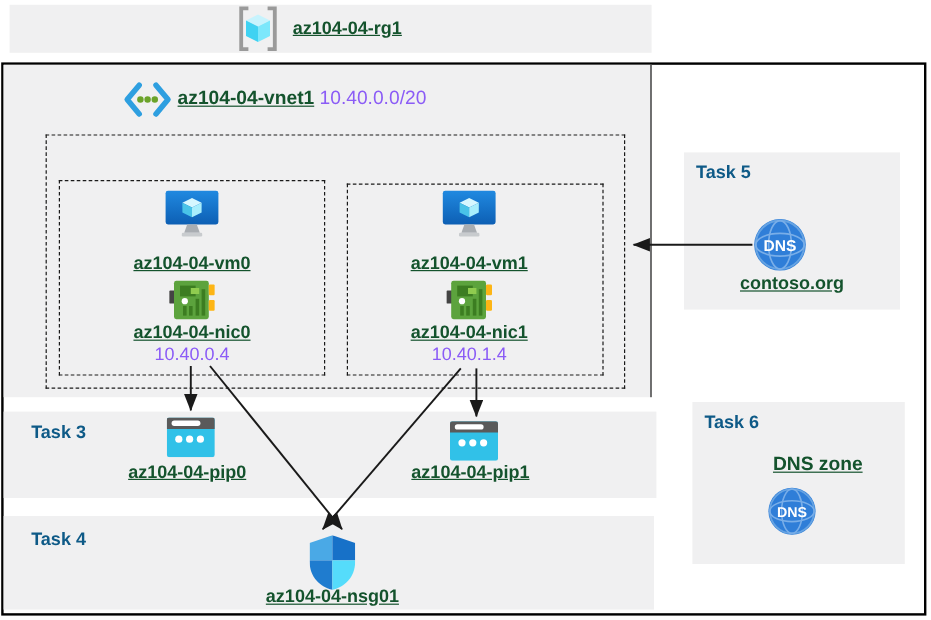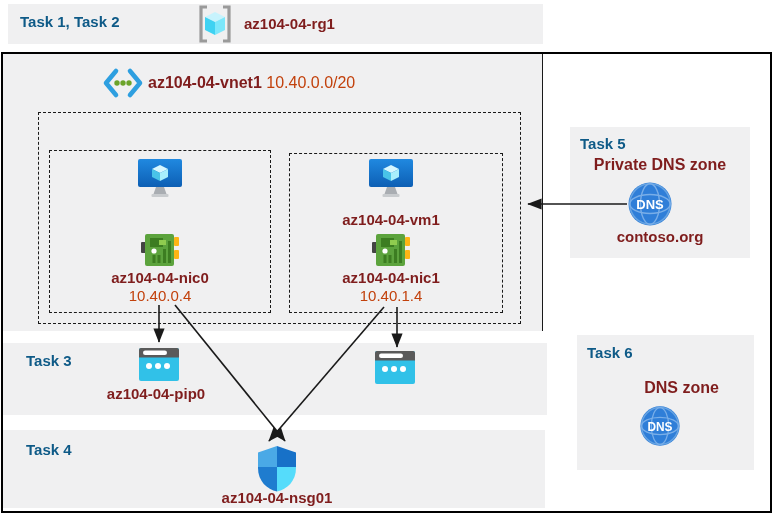--- a/index.html
+++ b/index.html
@@ -9,22 +9,22 @@
   }
   .abs{position:absolute;}
   .frame{
     position:absolute;left:1px;top:52px;width:771px;height:461px;
     border:2px solid #000;box-sizing:border-box;background:transparent;
   }
   .band{position:absolute;background:#f0f0f1;}
   .vnet-bg{border-right:1.5px solid #1a1a1a;box-sizing:border-box;}
   .dashed{position:absolute;border:1.2px dashed #1a1a1a;box-sizing:border-box;z-index:2;}
   .tlabel{font-weight:bold;font-size:15px;color:#0e5a87;white-space:nowrap;}
-  .ename{font-weight:bold;font-size:15px;color:#7f1d1d;white-space:nowrap;}
-  .plain{font-weight:normal;font-size:15px;color:#c2410c;white-space:nowrap;}
+  .ename{font-weight:bold;font-size:15px;color:#14532d;white-space:nowrap;text-decoration:underline;}
+  .plain{font-weight:normal;font-size:15px;color:#8b5cf6;white-space:nowrap;}
   .ctr{text-align:center;}
   .vnet-title{font-size:16px;}
   .arrows{position:absolute;left:0;top:0;z-index:4;pointer-events:none;}
   .icon{position:absolute;z-index:3;}
   svg text{font-family:"Liberation Sans", sans-serif;}
 </style>
 </head>
 <body>
 
 <div class="page">
@@ -43,21 +43,20 @@
 
   <div class="frame"></div>
 
   <div class="band" style="left:8px;top:4px;width:535px;height:40px;"></div>
   <div class="band vnet-bg" style="left:3px;top:54px;width:540px;height:277px;"></div>
   <div class="band" style="left:3px;top:343px;width:544px;height:72px;"></div>
   <div class="band" style="left:3px;top:430px;width:542px;height:78px;"></div>
   <div class="band" style="left:570px;top:127px;width:180px;height:131px;"></div>
   <div class="band" style="left:577px;top:335px;width:177px;height:135px;"></div>
 
-  <span class="abs tlabel" style="left:20px;top:13px;z-index:3;">Task 1, Task 2</span>
   <svg class="icon" style="left:195px;top:4px;" width="40" height="40" viewBox="0 0 40 40">
     <path d="M12 3 H6 V37 H12" stroke="#9a9a9a" stroke-width="3.2" fill="none"></path>
     <path d="M28 3 H34 V37 H28" stroke="#9a9a9a" stroke-width="3.2" fill="none"></path>
     <polygon points="20,8 30,13 20,18 10,13" fill="#c7f3fd"></polygon>
     <polygon points="10,13 10,26 20,31 20,18" fill="#3fd2f2"></polygon>
     <polygon points="30,13 30,26 20,31 20,18" fill="#7ce7fb"></polygon>
   </svg>
   <span class="abs ename" style="left:244px;top:15px;z-index:3;">az104-04-rg1</span>
 
   <svg class="icon" style="left:103px;top:67px;" width="40" height="32" viewBox="0 0 40 32">
@@ -78,20 +77,21 @@
 
 
   <svg class="icon" style="left:137px;top:158px;" width="46" height="42" viewBox="0 0 46 42">
     <rect x="1" y="1" width="44" height="28" rx="2" fill="url(#mon)"></rect>
     <polygon points="23,7 31,11 23,15 15,11" fill="#d6f7ff"></polygon>
     <polygon points="15,11 15,19 23,23 23,15" fill="#49c3e8"></polygon>
     <polygon points="31,11 31,19 23,23 23,15" fill="#a8eefc"></polygon>
     <polygon points="19,29 27,29 29.5,36 16.5,36" fill="#a9adb2"></polygon>
     <rect x="14.5" y="36" width="17" height="3" rx="1" fill="#c8cbce"></rect>
   </svg>
+  <div class="abs ename ctr" style="left:80px;top:211px;width:160px;z-index:3;">az104-04-vm0</div>
   <svg class="icon" style="left:141px;top:233px;" width="38" height="34" viewBox="0 0 38 34">
     <rect x="0" y="9" width="6" height="11" rx="1" fill="#444"></rect>
     <rect x="4" y="1" width="29" height="32" rx="2" fill="#5ca33d"></rect>
     <rect x="33" y="4" width="5" height="9" rx="1" fill="#fdb515"></rect>
     <rect x="33" y="17" width="5" height="9" rx="1" fill="#fdb515"></rect>
     <rect x="9" y="5" width="13" height="9" fill="#3c7d21"></rect>
     <rect x="18" y="7" width="7" height="5" fill="#8fcc4f"></rect>
     <circle cx="13" cy="18" r="2.6" fill="#fff"></circle>
     <rect x="11.5" y="22" width="3" height="8" fill="#3c7d21"></rect>
     <rect x="16.5" y="22" width="3" height="8" fill="#3c7d21"></rect>
@@ -137,34 +137,34 @@
   </svg>
   <div class="abs ename ctr" style="left:76px;top:385px;width:160px;z-index:3;">az104-04-pip0</div>
   <svg class="icon" style="left:375px;top:351px;" width="40" height="33" viewBox="0 0 40 33">
     <rect x="0" y="0" width="40" height="33" rx="2" fill="#31c1e8"></rect>
     <path d="M0 2 a2 2 0 0 1 2 -2 H38 a2 2 0 0 1 2 2 V9.5 H0 Z" fill="#5a5a5a"></path>
     <rect x="4" y="2.5" width="24" height="4.5" rx="2.2" fill="#fff"></rect>
     <circle cx="10" cy="18" r="3" fill="#fff"></circle>
       <circle cx="19" cy="18" r="3" fill="#fff"></circle>
       <circle cx="28" cy="18" r="3" fill="#fff"></circle>
   </svg>
+  <div class="abs ename ctr" style="left:312px;top:385px;width:160px;z-index:3;">az104-04-pip1</div>
 
   <span class="abs tlabel" style="left:26px;top:441px;z-index:3;text-align:center;">Task 4</span>
   <svg class="icon" style="left:256px;top:445px;" width="42" height="47" viewBox="0 0 42 47">
     <g clip-path="url(#shieldclip)">
       <rect x="0" y="0" width="21" height="22" fill="#4aa9e6"></rect>
       <rect x="21" y="0" width="21" height="22" fill="#1771c8"></rect>
       <rect x="0" y="22" width="21" height="25" fill="#1f7ccf"></rect>
       <rect x="21" y="22" width="21" height="25" fill="#55dcfb"></rect>
     </g>
   </svg>
   <div class="abs ename ctr" style="left:197px;top:489px;width:160px;z-index:3;">az104-04-nsg01</div>
 
   <span class="abs tlabel" style="left:580px;top:135px;z-index:3;">Task 5</span>
-  <div class="abs ename ctr" style="left:570px;top:156px;width:180px;font-size:16px;z-index:3;">Private DNS zone</div>
   <svg class="icon" style="left:627px;top:181px;" width="46" height="46" viewBox="0 0 46 46">
     <circle cx="23" cy="23" r="21.5" fill="#2f7ed8"></circle>
     <circle cx="23" cy="23" r="20.2" fill="none" stroke="#66a3e2" stroke-width="1.6"></circle>
     <ellipse cx="23" cy="23" rx="9.5" ry="20.2" fill="none" stroke="#79aee8" stroke-width="1.4"></ellipse>
     <ellipse cx="23" cy="23" rx="20.2" ry="9.5" fill="none" stroke="#79aee8" stroke-width="1.4"></ellipse>
     <text x="23" y="28" text-anchor="middle" font-size="13" font-weight="bold" fill="#ffffff">DNS</text>
   </svg>
   <div class="abs ename ctr" style="left:570px;top:228px;width:180px;z-index:3;">contoso.org</div>
 
   <span class="abs tlabel" style="left:587px;top:344px;z-index:3;">Task 6</span>

